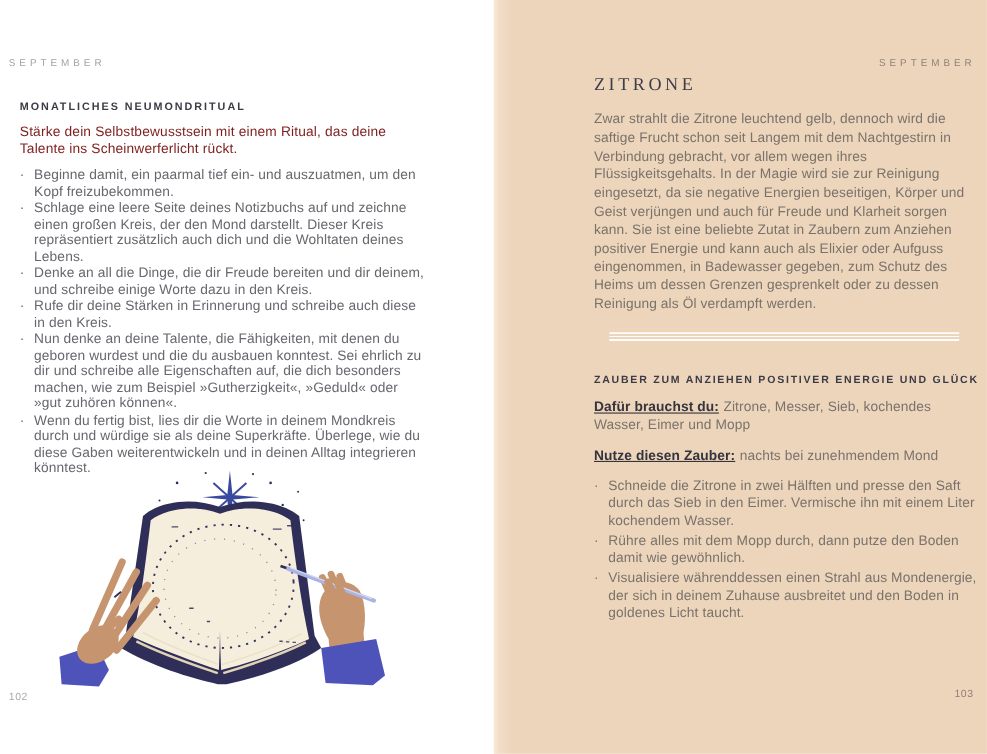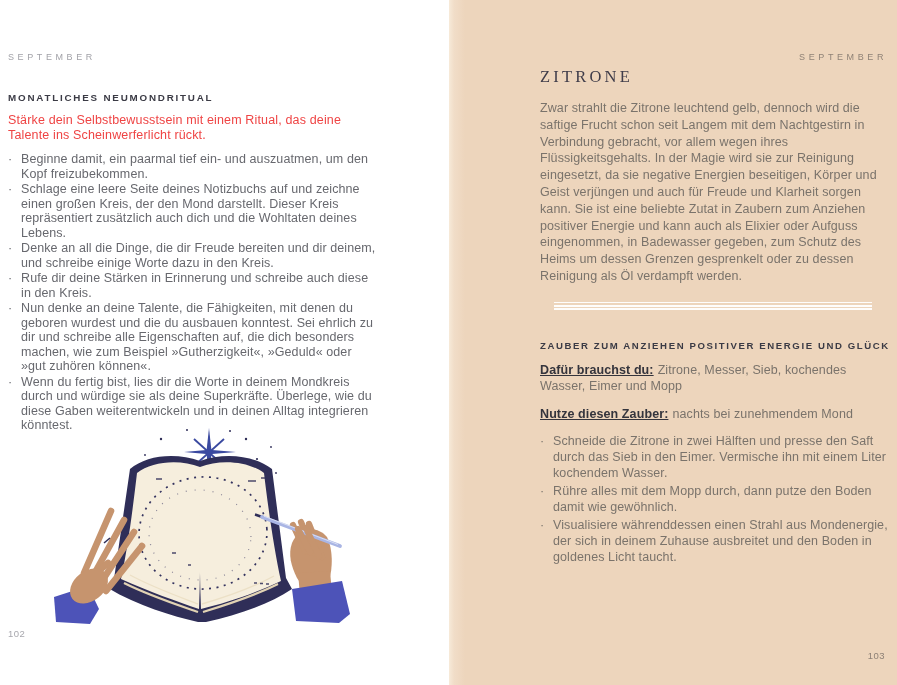--- a/index.html
+++ b/index.html
@@ -16,42 +16,42 @@
     background-image:linear-gradient(to right,#f7ead9 0px,#f1ddc8 5px,#edd5bc 16px);
   }
 
   .eyebrow {
     font-size:9px; letter-spacing:3.6px; font-weight:400;
     color:#a2a2a8; padding-top:52px;
   }
   .page.left .eyebrow { padding-left:8px; }
   .page.right .eyebrow { text-align:right; padding-right:10px; color:#8f8276; }
 
-  .left-col { width:368px; padding-left:8px; }
+  .left-col { width:368px; padding-left:18px; }
 
   .kicker {
     font-size:9.8px; font-weight:700; letter-spacing:1.8px;
     color:#3b3b45; margin:30px 0 0 0;
   }
   .intro {
     font-size:12.5px; line-height:15px; letter-spacing:0.15px;
-    color:#ef4444; margin:10px 0 0 0;
+    color:#7f1d1d; margin:10px 0 0 0;
   }
   ul.bullets { list-style:none; margin:9px 0 0 0; padding:0; }
   ul.bullets li { display:flex; margin:0 0 1px 0; }
   ul.bullets .marker { flex:none; width:13px; color:inherit; }
   .page.left ul.bullets li {
     font-size:12.5px; line-height:14.5px; letter-spacing:0.1px; color:#67686e;
   }
 
   .illustration { position:absolute; left:40px; top:425px; width:320px; height:205px; margin:0; }
 
   .pagenum { position:absolute; font-size:9.5px; letter-spacing:0.5px; }
   .pagenum.left-num  { left:8px;  top:628px; color:#a7a7ad; }
-  .pagenum.right-num { right:12px; top:650px; color:#8d8176; }
+  .pagenum.right-num { right:12px; top:626px; color:#8d8176; }
 
   .right-col { width:352px; margin-left:91px; }
   .title {
     font-family:"Liberation Serif", serif; font-weight:400;
     font-size:16.5px; letter-spacing:3.2px; color:#3f3c49;
     margin:5px 0 0 0;
   }
   .page.right .kicker { margin-top:28px; letter-spacing:1.6px; font-size:9.6px; color:#45434c; }
   .page.right .kicker.spell { margin-top:29px; color:#3b3b45; }
   .body {

